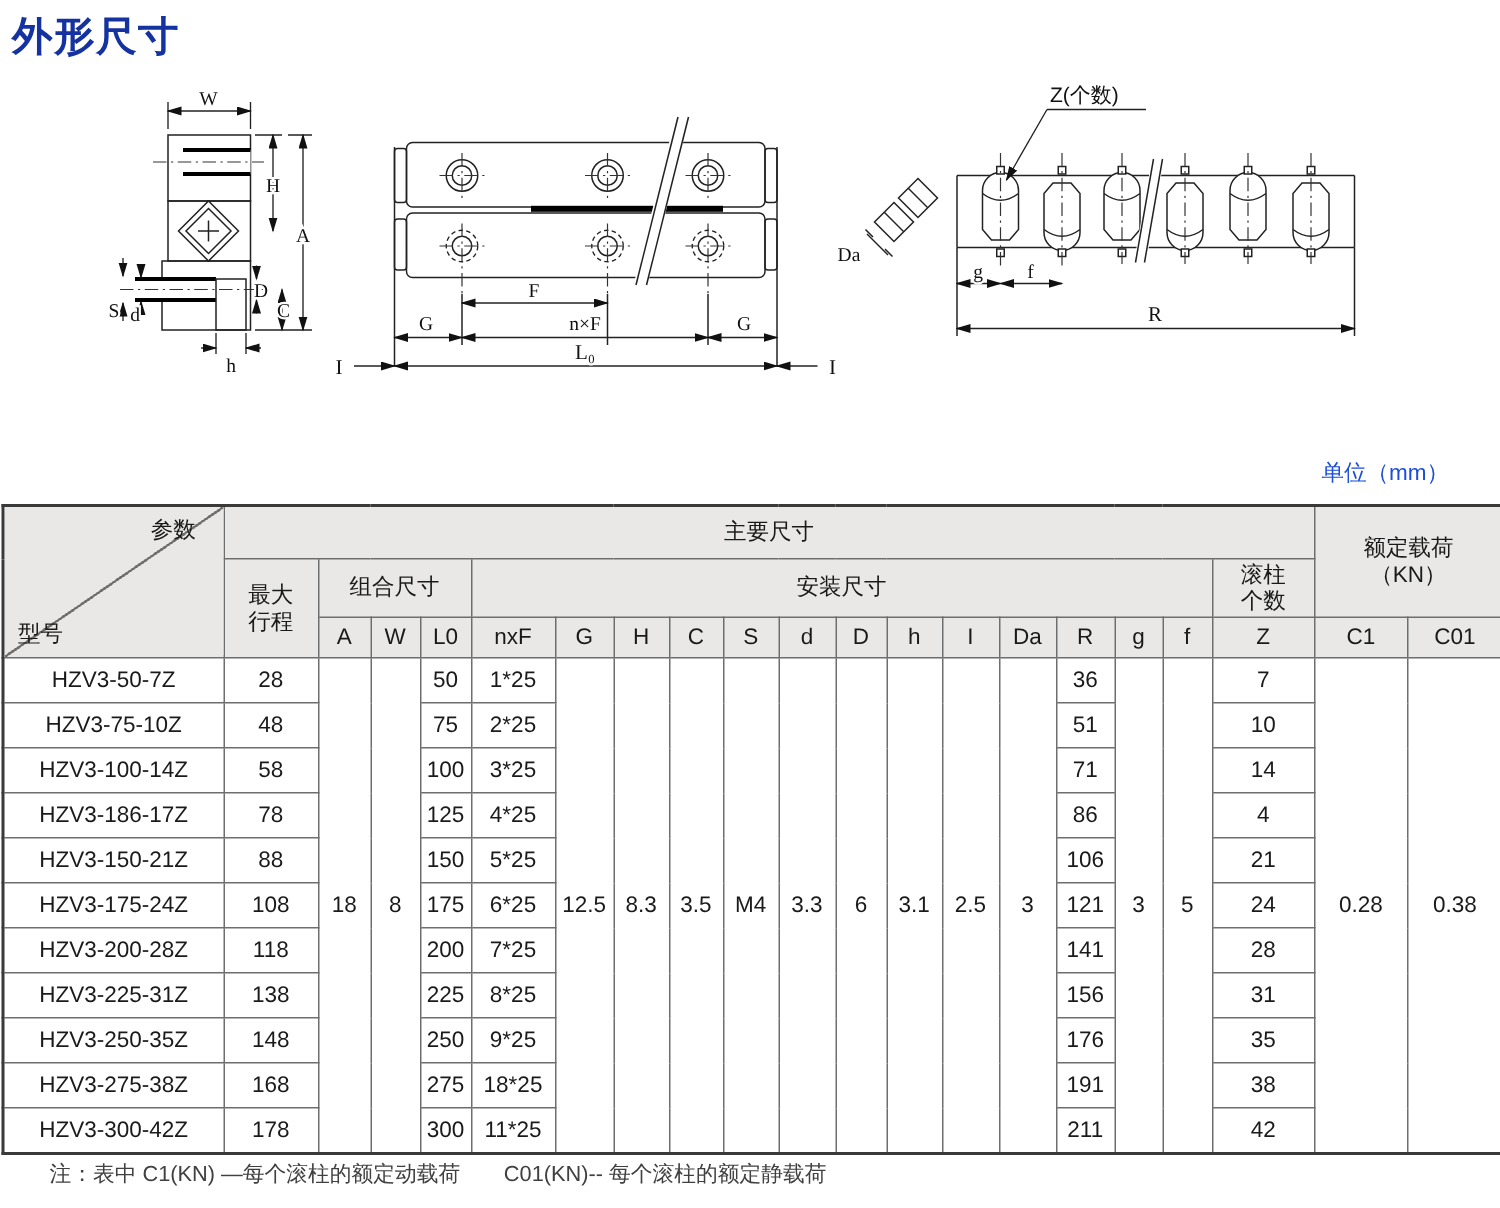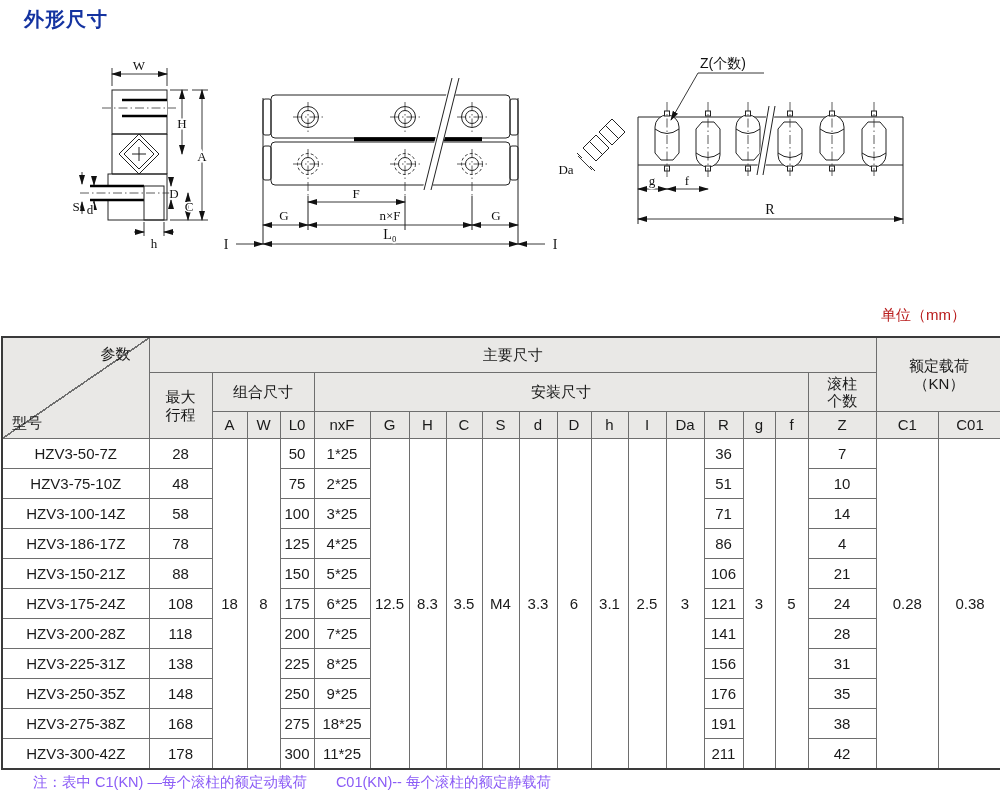--- a/index.html
+++ b/index.html
@@ -1,21 +1,21 @@
 <!DOCTYPE html>
 <html><head>
 <meta charset="utf-8">
 <style>
   html,body{margin:0;padding:0;background:#fff;}
   #page{position:relative;width:1000px;height:805px;background:#fff;overflow:hidden;
         font-family:"Liberation Sans","DejaVu Sans",sans-serif;color:#1a1a1a;}
-  .sec-title{position:absolute;left:8px;font-size:20px;font-weight:bold;color:#1433a0;letter-spacing:1px;margin-left:16px;}
+  .sec-title{position:absolute;left:8px;font-size:27px;font-weight:bold;color:#1433a0;letter-spacing:1px;}
   #title-outline{top:6px;}
   #title-mount{top:279px;}
-  #unit-label{position:absolute;top:306px;right:34px;font-size:15px;color:#b91c1c;}
+  #unit-label{position:absolute;top:306px;right:34px;font-size:15px;color:#1d4ed8;}
   .drawing{position:absolute;}
   svg text{font-family:"Liberation Serif","DejaVu Serif",serif;font-size:13px;fill:#111;
            paint-order:stroke;stroke:#fff;stroke-width:3px;}
   .thin{stroke:#222;stroke-width:1;fill:none;}
   .dim{stroke:#222;stroke-width:0.9;fill:none;}
   .cl{stroke:#333;stroke-width:0.8;fill:none;stroke-dasharray:9 3 1.5 3;}
   .dash{stroke:#222;stroke-width:0.9;fill:none;stroke-dasharray:3 2.2;}
   .thick{stroke:#000;stroke-width:2.6;fill:none;}
   
   #dim-table{position:absolute;left:1px;top:336px;width:997px;border-collapse:collapse;
@@ -24,21 +24,21 @@
   #dim-table{border:2px solid #3a3a3a;}
   .ghead{background:#e9e8e6;}
   tr.r1 td{height:34px;}
   tr.r2 td{height:38px;}
   tr.r3 td{height:26px;background:#e9e8e6;}
   tbody td{height:29px;background:#fff;}
   .corner{background:#e9e8e6;position:relative;
      background-image:linear-gradient(to bottom right,rgba(0,0,0,0) calc(50% - 0.8px),#6e6e6e calc(50% - 0.8px),#6e6e6e calc(50% + 0.8px),rgba(0,0,0,0) calc(50% + 0.8px));}
   .c-top{position:absolute;top:7px;right:18px;}
   .c-bot{position:absolute;bottom:7px;left:9px;margin-top:33px;}
-  #table-note{position:absolute;left:33px;top:773px;font-size:14.5px;color:#8b5cf6;}
+  #table-note{position:absolute;left:33px;top:773px;font-size:14.5px;color:#404040;}
 </style>
 </head>
 <body>
 
 <div id="page">
 
   <svg width="0" height="0" style="position:absolute" aria-hidden="true">
     <defs>
       <pattern id="hatch1" width="5" height="5" patternUnits="userSpaceOnUse" patternTransform="rotate(45)">
         <rect width="5" height="5" fill="#fff"></rect>

